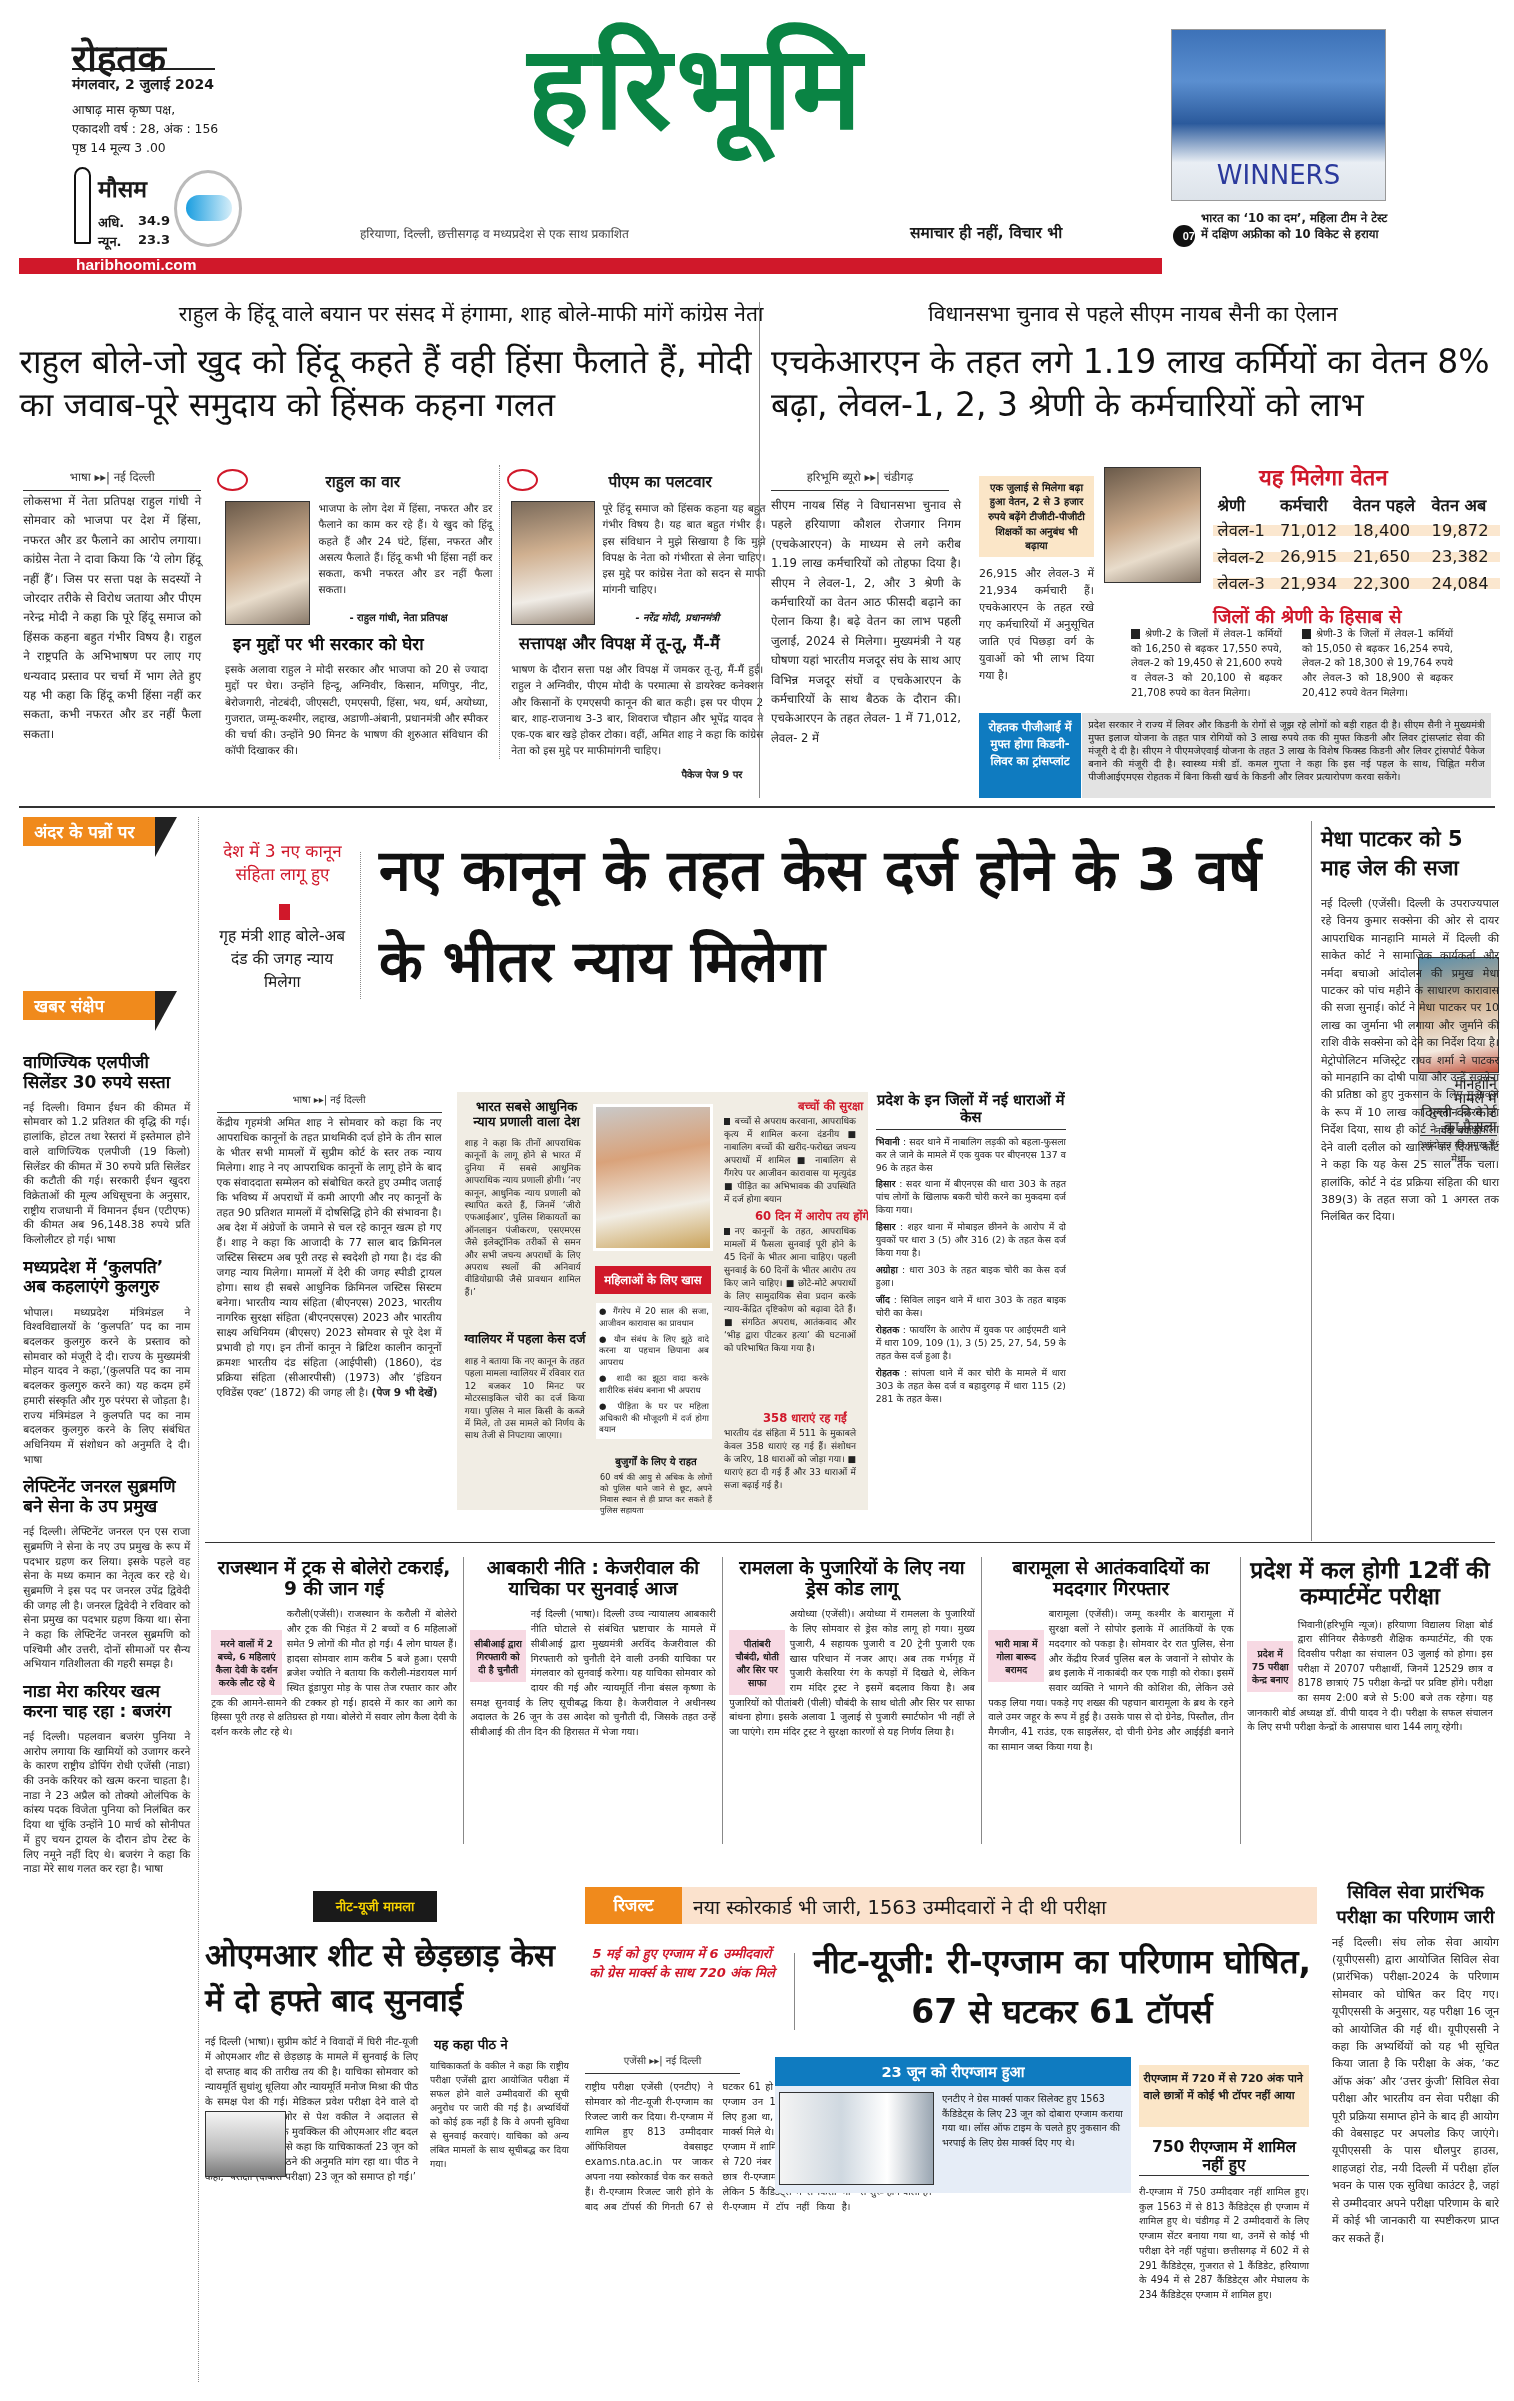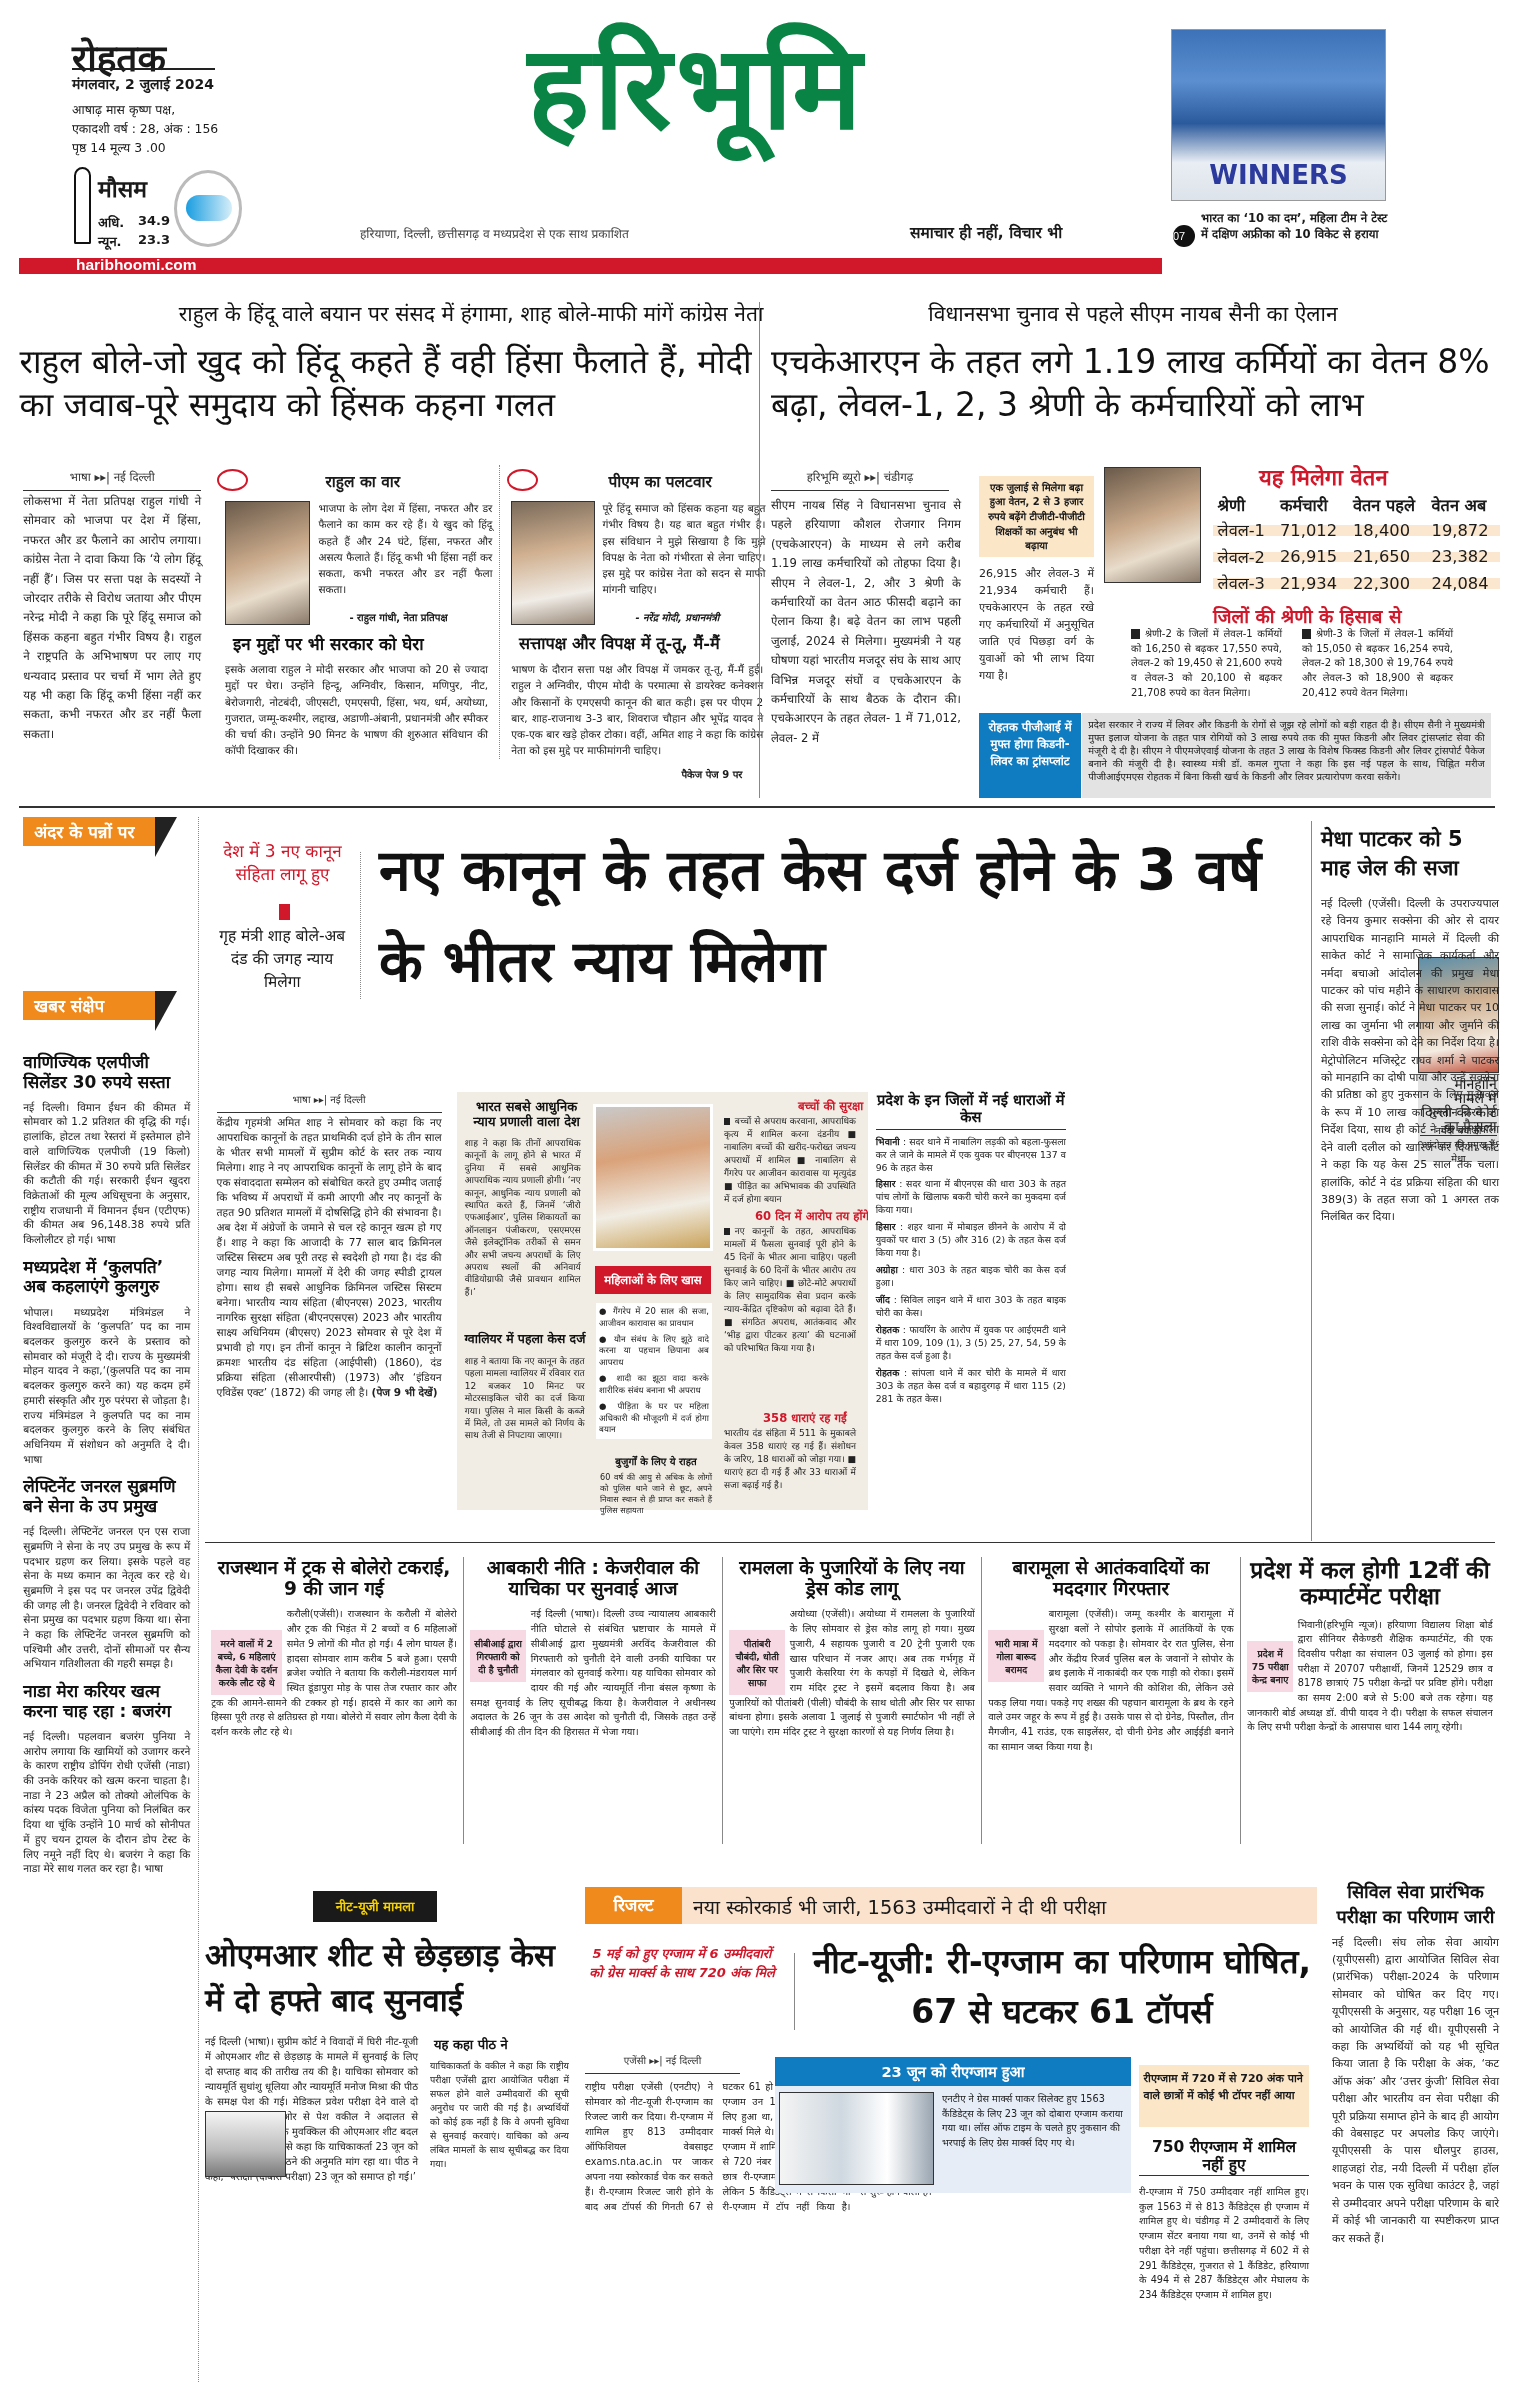--- a/index.html
+++ b/index.html
@@ -44,23 +44,23 @@
     <div style="position:absolute;left:9.3px;top:22px;width:46px;height:26px;border-radius:15.5px;background:linear-gradient(90deg,#1a9ee0,#d6eef9)"></div>
   </div>
 
   <div class="abs" style="left:364px;top:22px;width:666px;height:132px;display:flex;align-items:center;justify-content:center">
     <span style="font-family:'DejaVu Sans',sans-serif;font-weight:bold;font-size:116px;color:#0a8444;letter-spacing:4.6px;line-height:1">हरिभूमि</span>
   </div>
   <div class="abs dev" style="left:360px;top:225px;font-size:12px;color:#444">हरियाणा, दिल्ली, छत्तीसगढ़ व मध्यप्रदेश से एक साथ प्रकाशित</div>
   <div class="abs dev" style="left:910px;top:221px;font-size:15.5px;font-weight:bold">समाचार ही नहीं, विचार भी</div>
 
   <div class="abs" style="left:1171px;top:29px;width:215px;height:172px;background:linear-gradient(180deg,#3d72b8 0%,#5b8fd0 30%,#2b5a9c 55%,#e9eef4 78%,#dde3ea 100%);border:0.8px solid #999">
-    <div style="position:absolute;left:0;right:0;top:130px;text-align:center;font-family:'DejaVu Sans',sans-serif;font-weight:bold;font-size:26px;color:#2b3a9c">WINNERS</div>
-  </div>
-  <div class="abs" style="left:1173px;top:225px;width:22px;height:22px;border-radius:50%;background:#111;color:#fff;text-align:left;line-height:22px;font-weight:normal;font-size:11px"><span>07</span></div>
+    <div style="position:absolute;left:0;right:0;top:130px;text-align:center;font-family:'DejaVu Sans',sans-serif;font-weight:normal;font-size:26px;color:#2b3a9c">WINNERS</div>
+  </div>
+  <div class="abs" style="left:1173px;top:225px;width:22px;height:22px;border-radius:50%;background:#111;color:#fff;text-align:right;line-height:22px;font-weight:bold;font-size:11px"><span>07</span></div>
   <div class="abs dev" style="left:1201px;top:211px;width:194px;font-size:11.6px;font-weight:bold;line-height:15.5px">भारत का ‘10 का दम’, महिला टीम ने टेस्ट में दक्षिण अफ्रीका को 10 विकेट से हराया</div>
 
   <div class="abs" style="left:19.4px;top:258px;width:1143px;height:15.5px;background:#d0182a"></div>
   <div class="abs" style="left:76px;top:256px;font-size:15.5px;font-weight:bold;color:#fff">haribhoomi.com</div>
 </div>
 
 <div class="abs" style="left:19.4px;top:302px;width:744px;height:465px">
   <div class="hl" style="font-size:21px;font-weight:normal;text-align:right">राहुल के हिंदू वाले बयान पर संसद में हंगामा, शाह बोले-माफी मांगें कांग्रेस नेता</div>
   <div class="hl" style="font-size:33px;font-weight:normal;margin-top:14px;line-height:43px">राहुल बोले-जो खुद को हिंदू कहते हैं वही हिंसा फैलाते हैं, मोदी का जवाब-पूरे समुदाय को हिंसक कहना गलत</div>
   <div class="abs byline" style="left:3.9px;top:167px;width:178px">भाषा ▸▸| नई दिल्ली</div>

